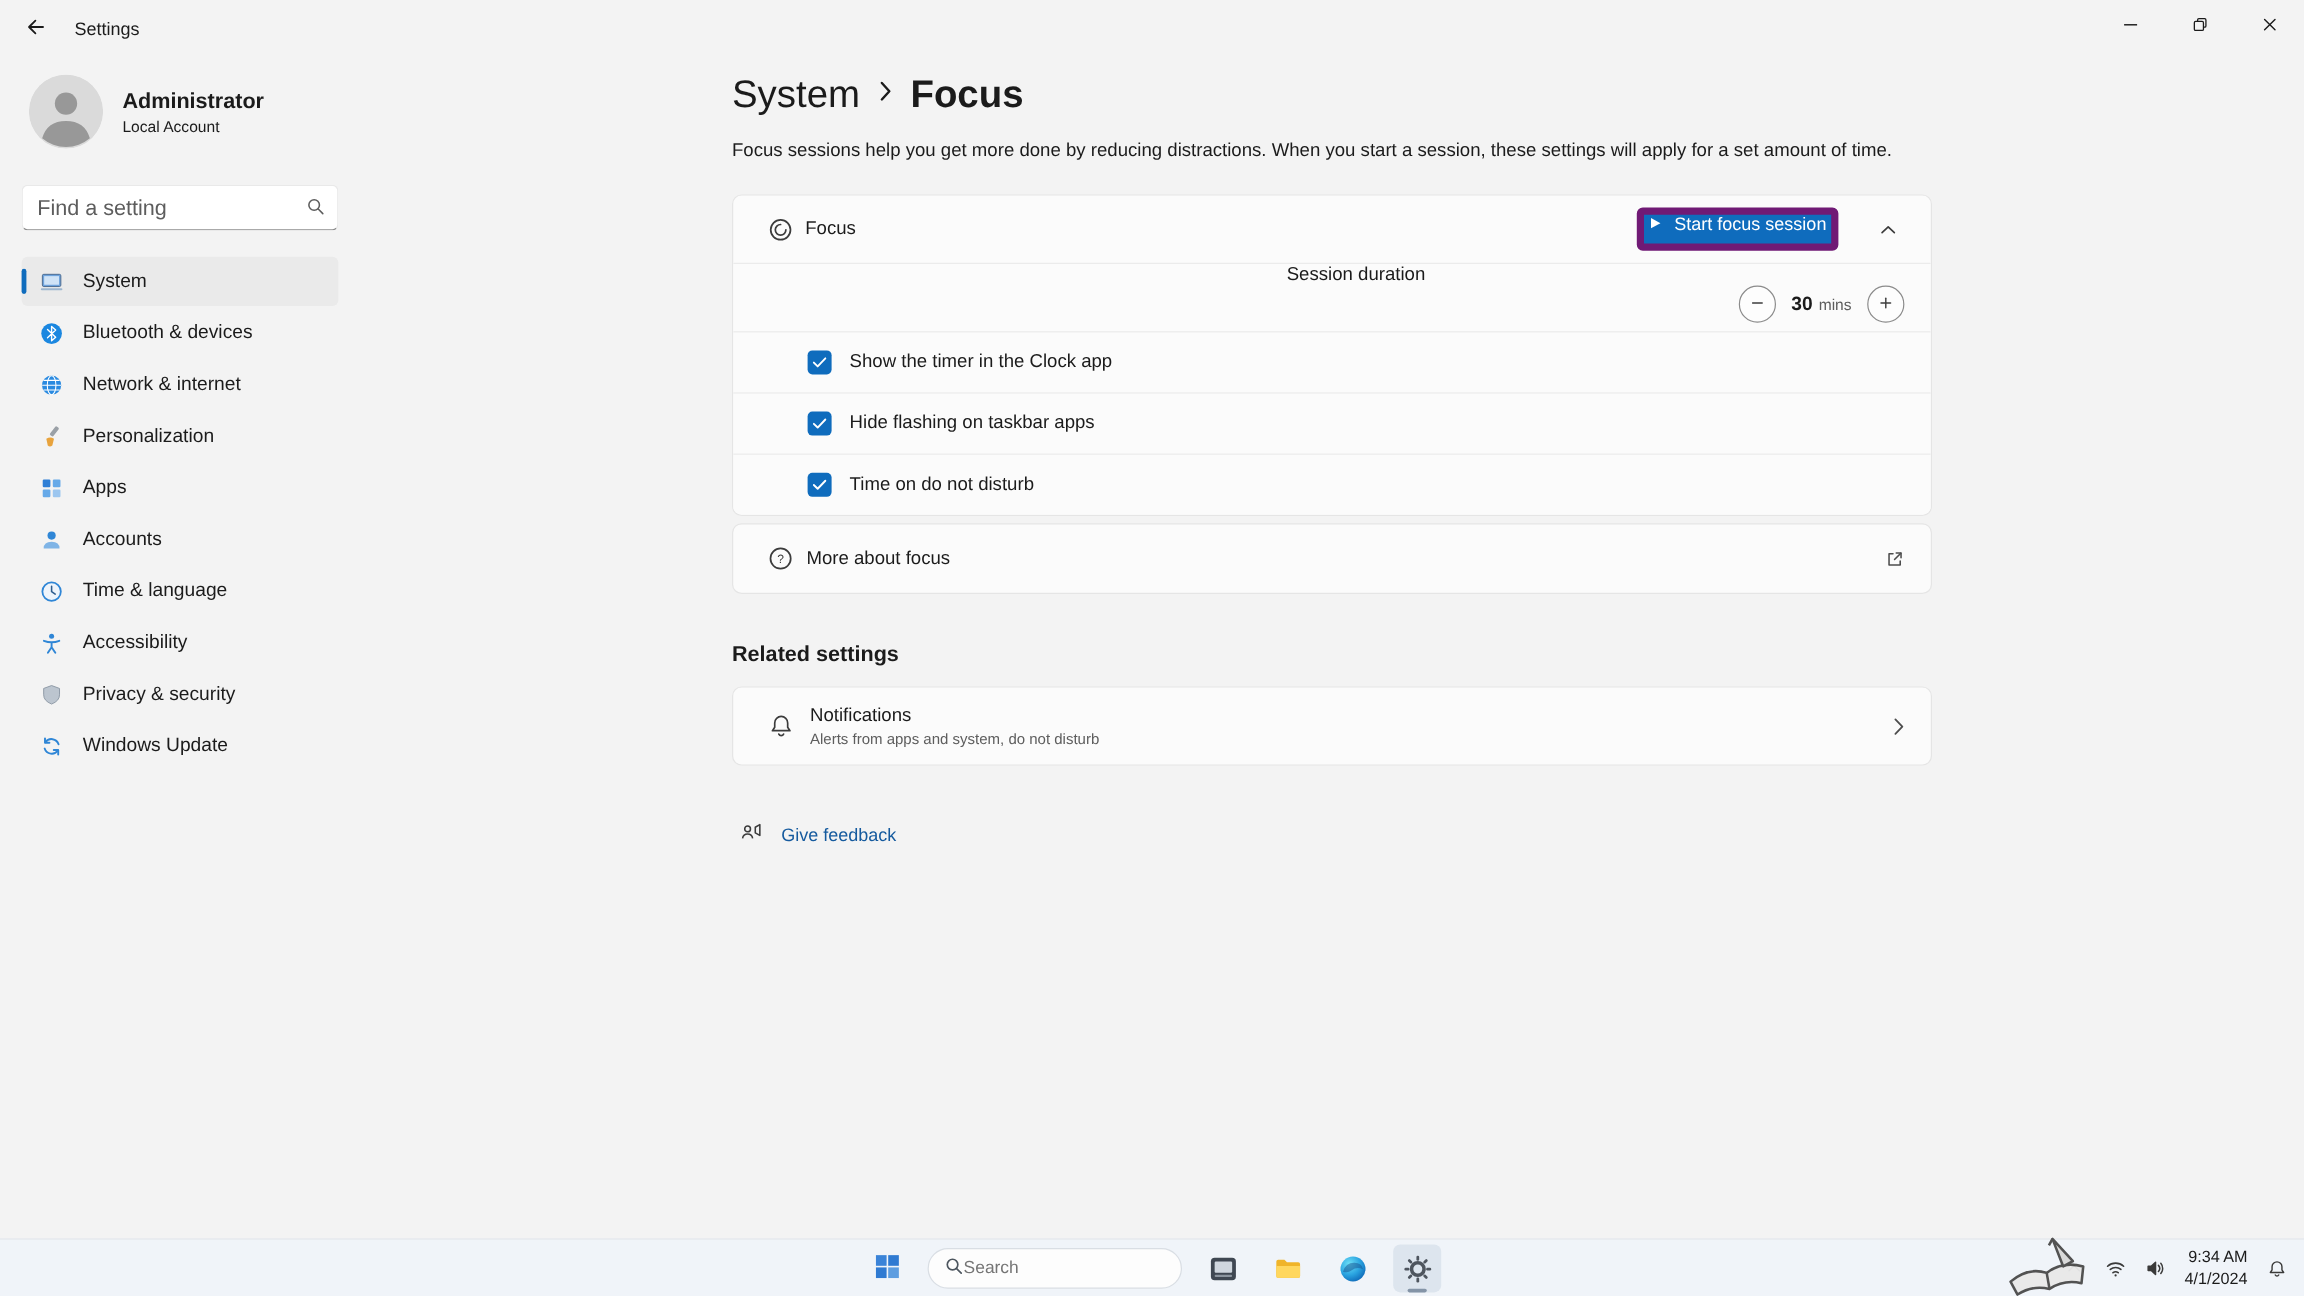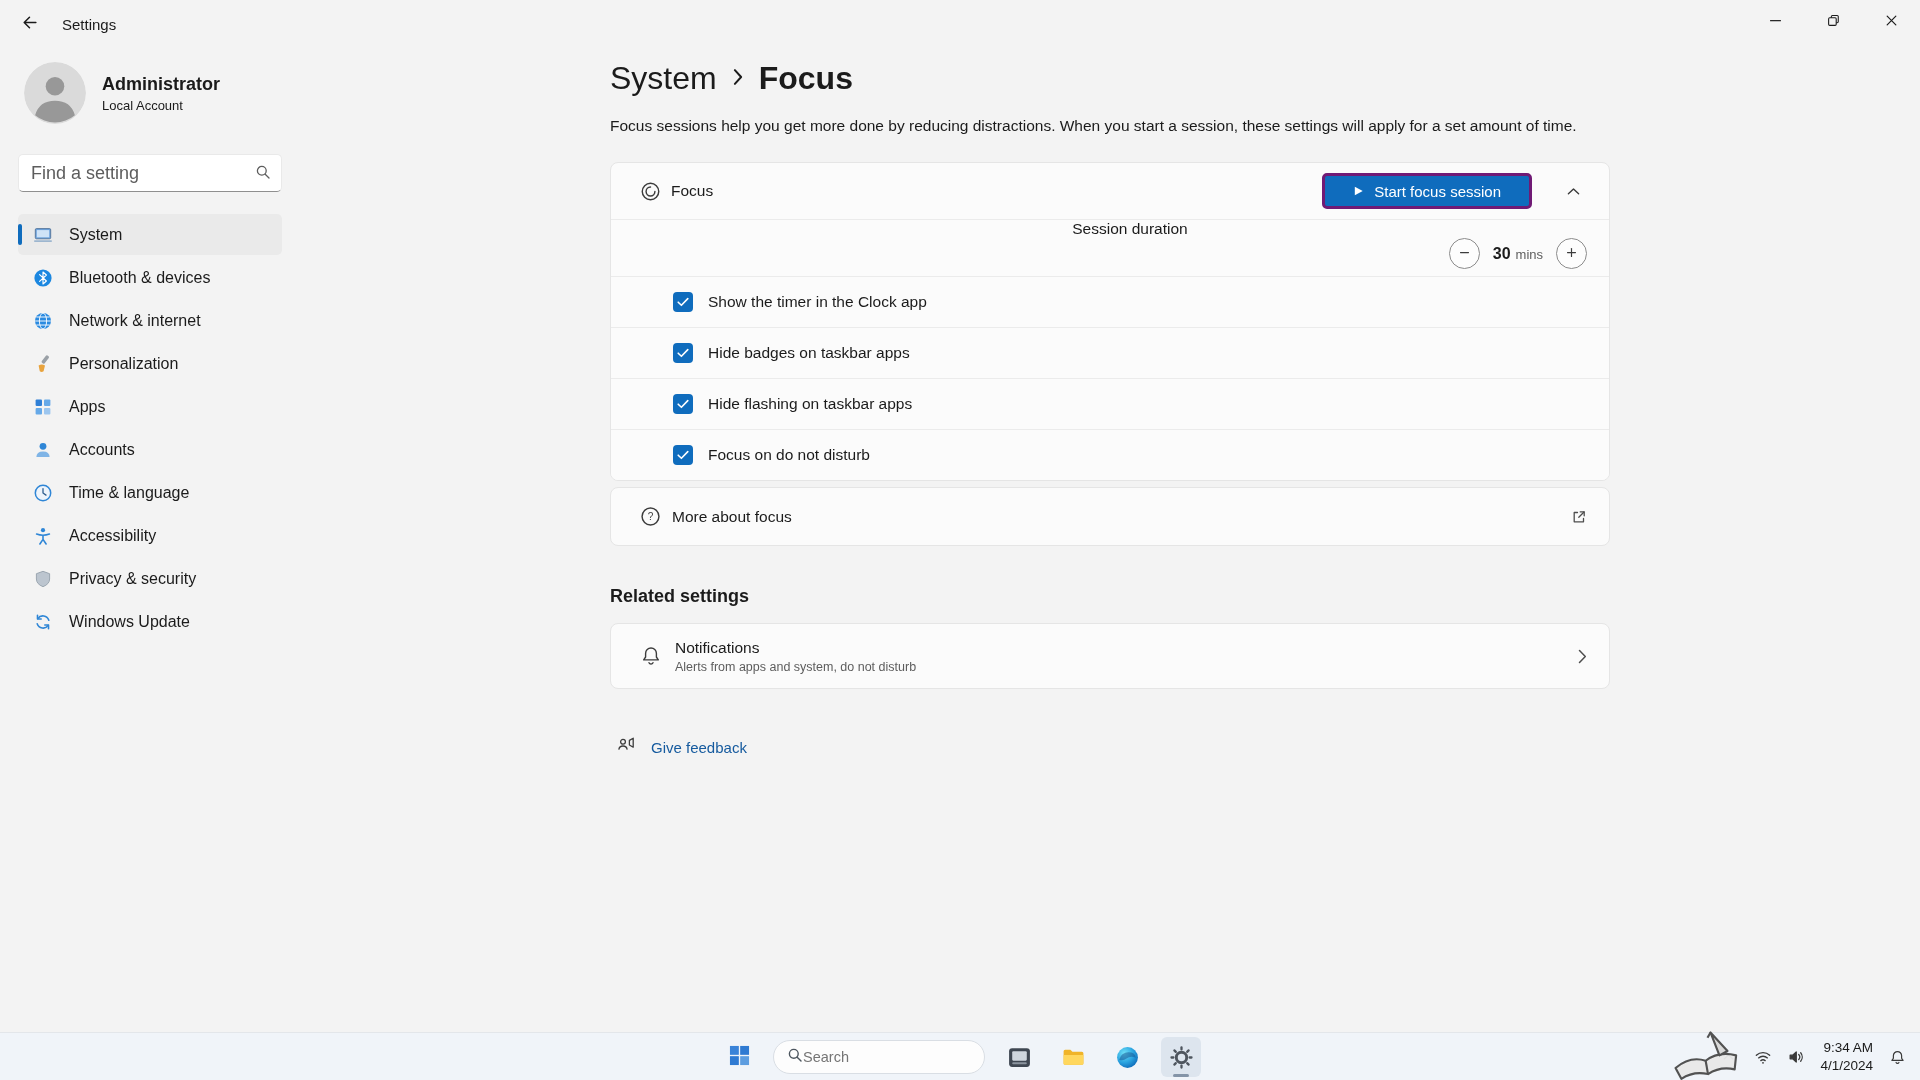--- a/index.html
+++ b/index.html
@@ -48,23 +48,23 @@
   .page-desc { margin-top:20px; font-size:15.5px; color:#1b1b1b; }
 
   .card { background:#fbfbfb; border:1px solid #e5e5e5; border-radius:8px;
     overflow:hidden; }
   .card-main { margin-top:27px; }
 
   .focus-header { height:56px; display:flex; align-items:center;
     padding:0 18px 0 28px; gap:9px; }
   .focus-icon { width:23px; height:23px; display:flex; }
   .focus-title { font-size:15.5px; margin-left:0; }
-  .start-btn { margin-left:auto; height:36px; display:flex; align-items:center;
-    gap:10px; background:#0f6cbd; color:#ffffff; border:3px solid #701a75;
-    border-radius:5px; padding:0 28px; font-size:15px; font-family:inherit; cursor:pointer; }
+  .start-btn { margin-left:auto; height:36px; display:flex; align-items:flex-start;
+    gap:10px; background:#0f6cbd; color:#ffffff; border:6px solid #701a75;
+    border-radius:5px; padding:0 4px; font-size:15px; font-family:inherit; cursor:pointer; }
   .expander-btn { width:36px; height:30px; margin-left:14px; border:none;
     background:transparent; display:flex; align-items:center; justify-content:center;
     border-radius:4px; cursor:pointer; }
 
   .row { border-top:1px solid #ebebeb; display:flex; align-items:center;
     padding-left:62px; padding-right:22px; background:#fbfbfb; }
   .setting-row { height:57px;flex-direction:column; }
   .row-label { font-size:15.5px; }
   .stepper { margin-left:auto; display:flex; align-items:center; gap:13px; }
   .step-btn { width:31px; height:31px; border-radius:50%; border:1px solid #8b8b8b;
@@ -344,37 +344,29 @@
           </svg>
       </span>
       <span class="row-label">Show the timer in the Clock app</span>
     </div>
     <div class="row check-row">
       <span class="checkbox">
         <svg width="12" height="10" viewBox="0 0 12 10" fill="none" stroke="#ffffff" stroke-width="1.6" stroke-linecap="round" stroke-linejoin="round">
             <path d="M1.2 5.2 L4.4 8.3 L10.8 1.6"></path>
           </svg>
       </span>
-      <span class="row-label">Hide badges on taskbar apps</span>
+      <span class="row-label">Hide flashing on taskbar apps</span>
     </div>
     <div class="row check-row">
       <span class="checkbox">
         <svg width="12" height="10" viewBox="0 0 12 10" fill="none" stroke="#ffffff" stroke-width="1.6" stroke-linecap="round" stroke-linejoin="round">
             <path d="M1.2 5.2 L4.4 8.3 L10.8 1.6"></path>
           </svg>
       </span>
-      <span class="row-label">Hide flashing on taskbar apps</span>
-    </div>
-    <div class="row check-row">
-      <span class="checkbox">
-        <svg width="12" height="10" viewBox="0 0 12 10" fill="none" stroke="#ffffff" stroke-width="1.6" stroke-linecap="round" stroke-linejoin="round">
-            <path d="M1.2 5.2 L4.4 8.3 L10.8 1.6"></path>
-          </svg>
-      </span>
-      <span class="row-label">Focus on do not disturb</span>
+      <span class="row-label">Time on do not disturb</span>
     </div>
   </div>
 
   <div class="card link-card">
     <div class="link-row">
       <span class="q-icon">
         <svg viewBox="0 0 24 24" width="23" height="23">
             <circle cx="12" cy="12" r="8.8" fill="none" stroke="#3c3c3c" stroke-width="1.5"></circle>
             <text x="12" y="16" font-size="10.5" text-anchor="middle" fill="#3c3c3c" font-family="Liberation Sans, sans-serif">?</text>
           </svg>

